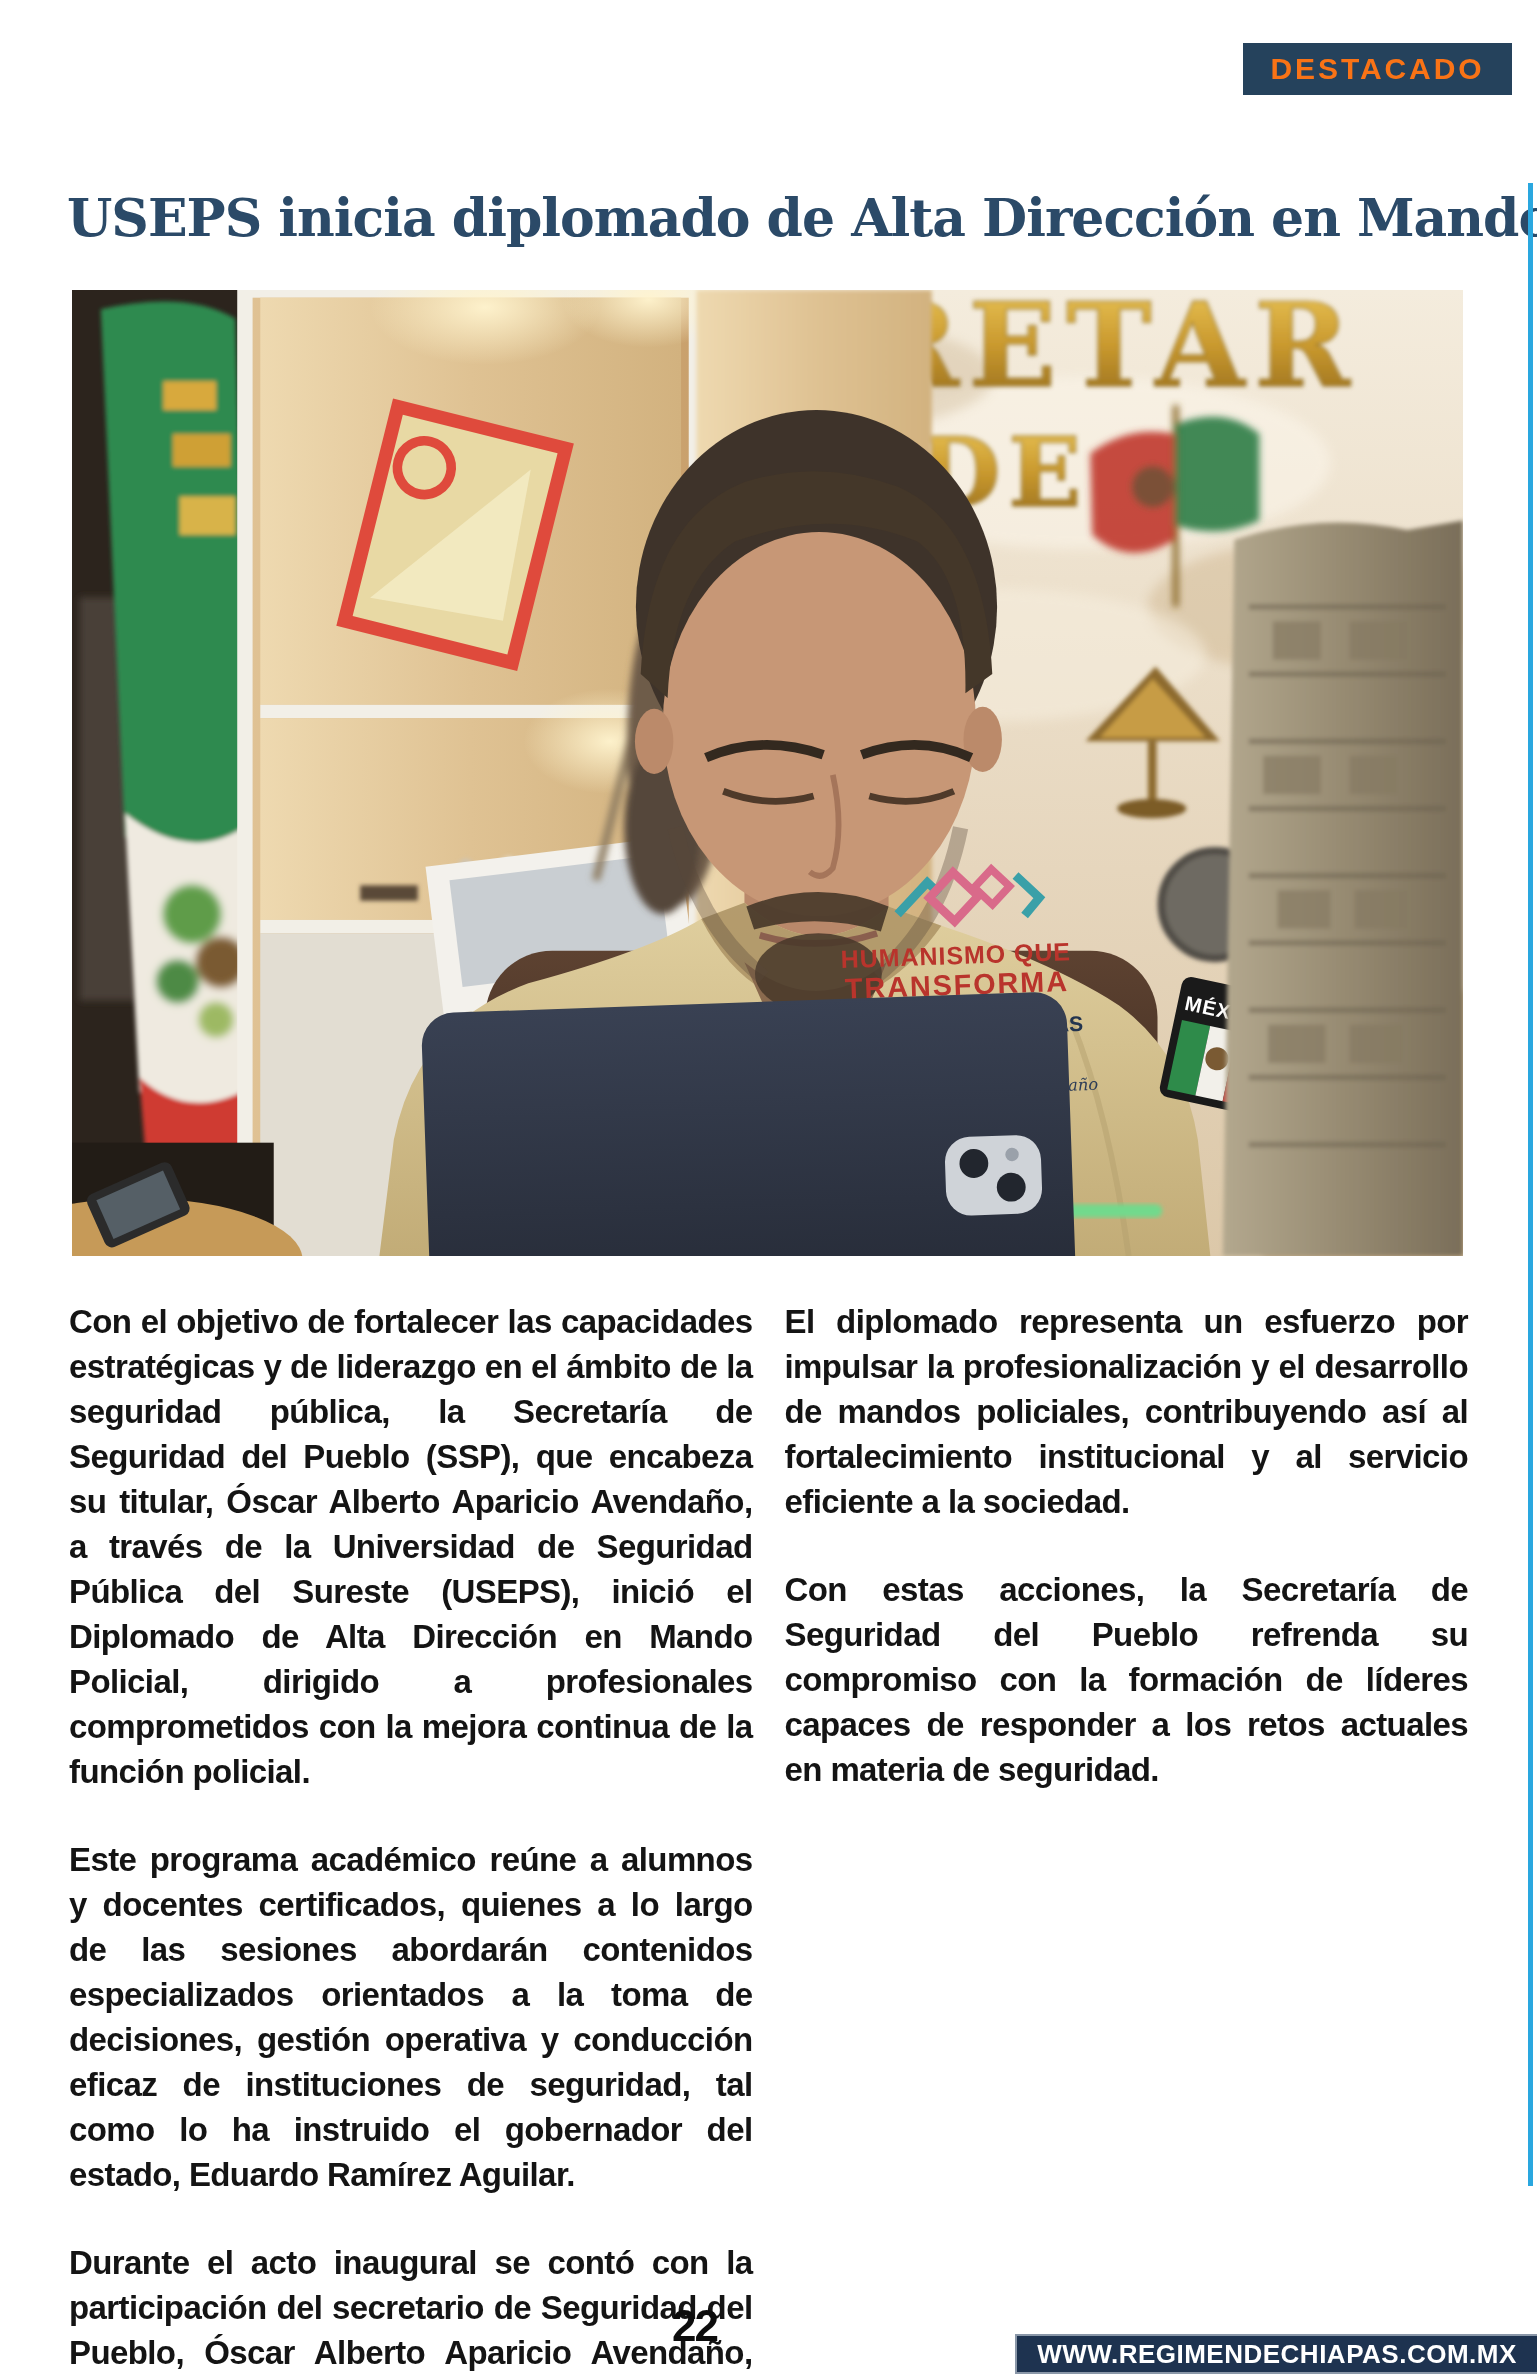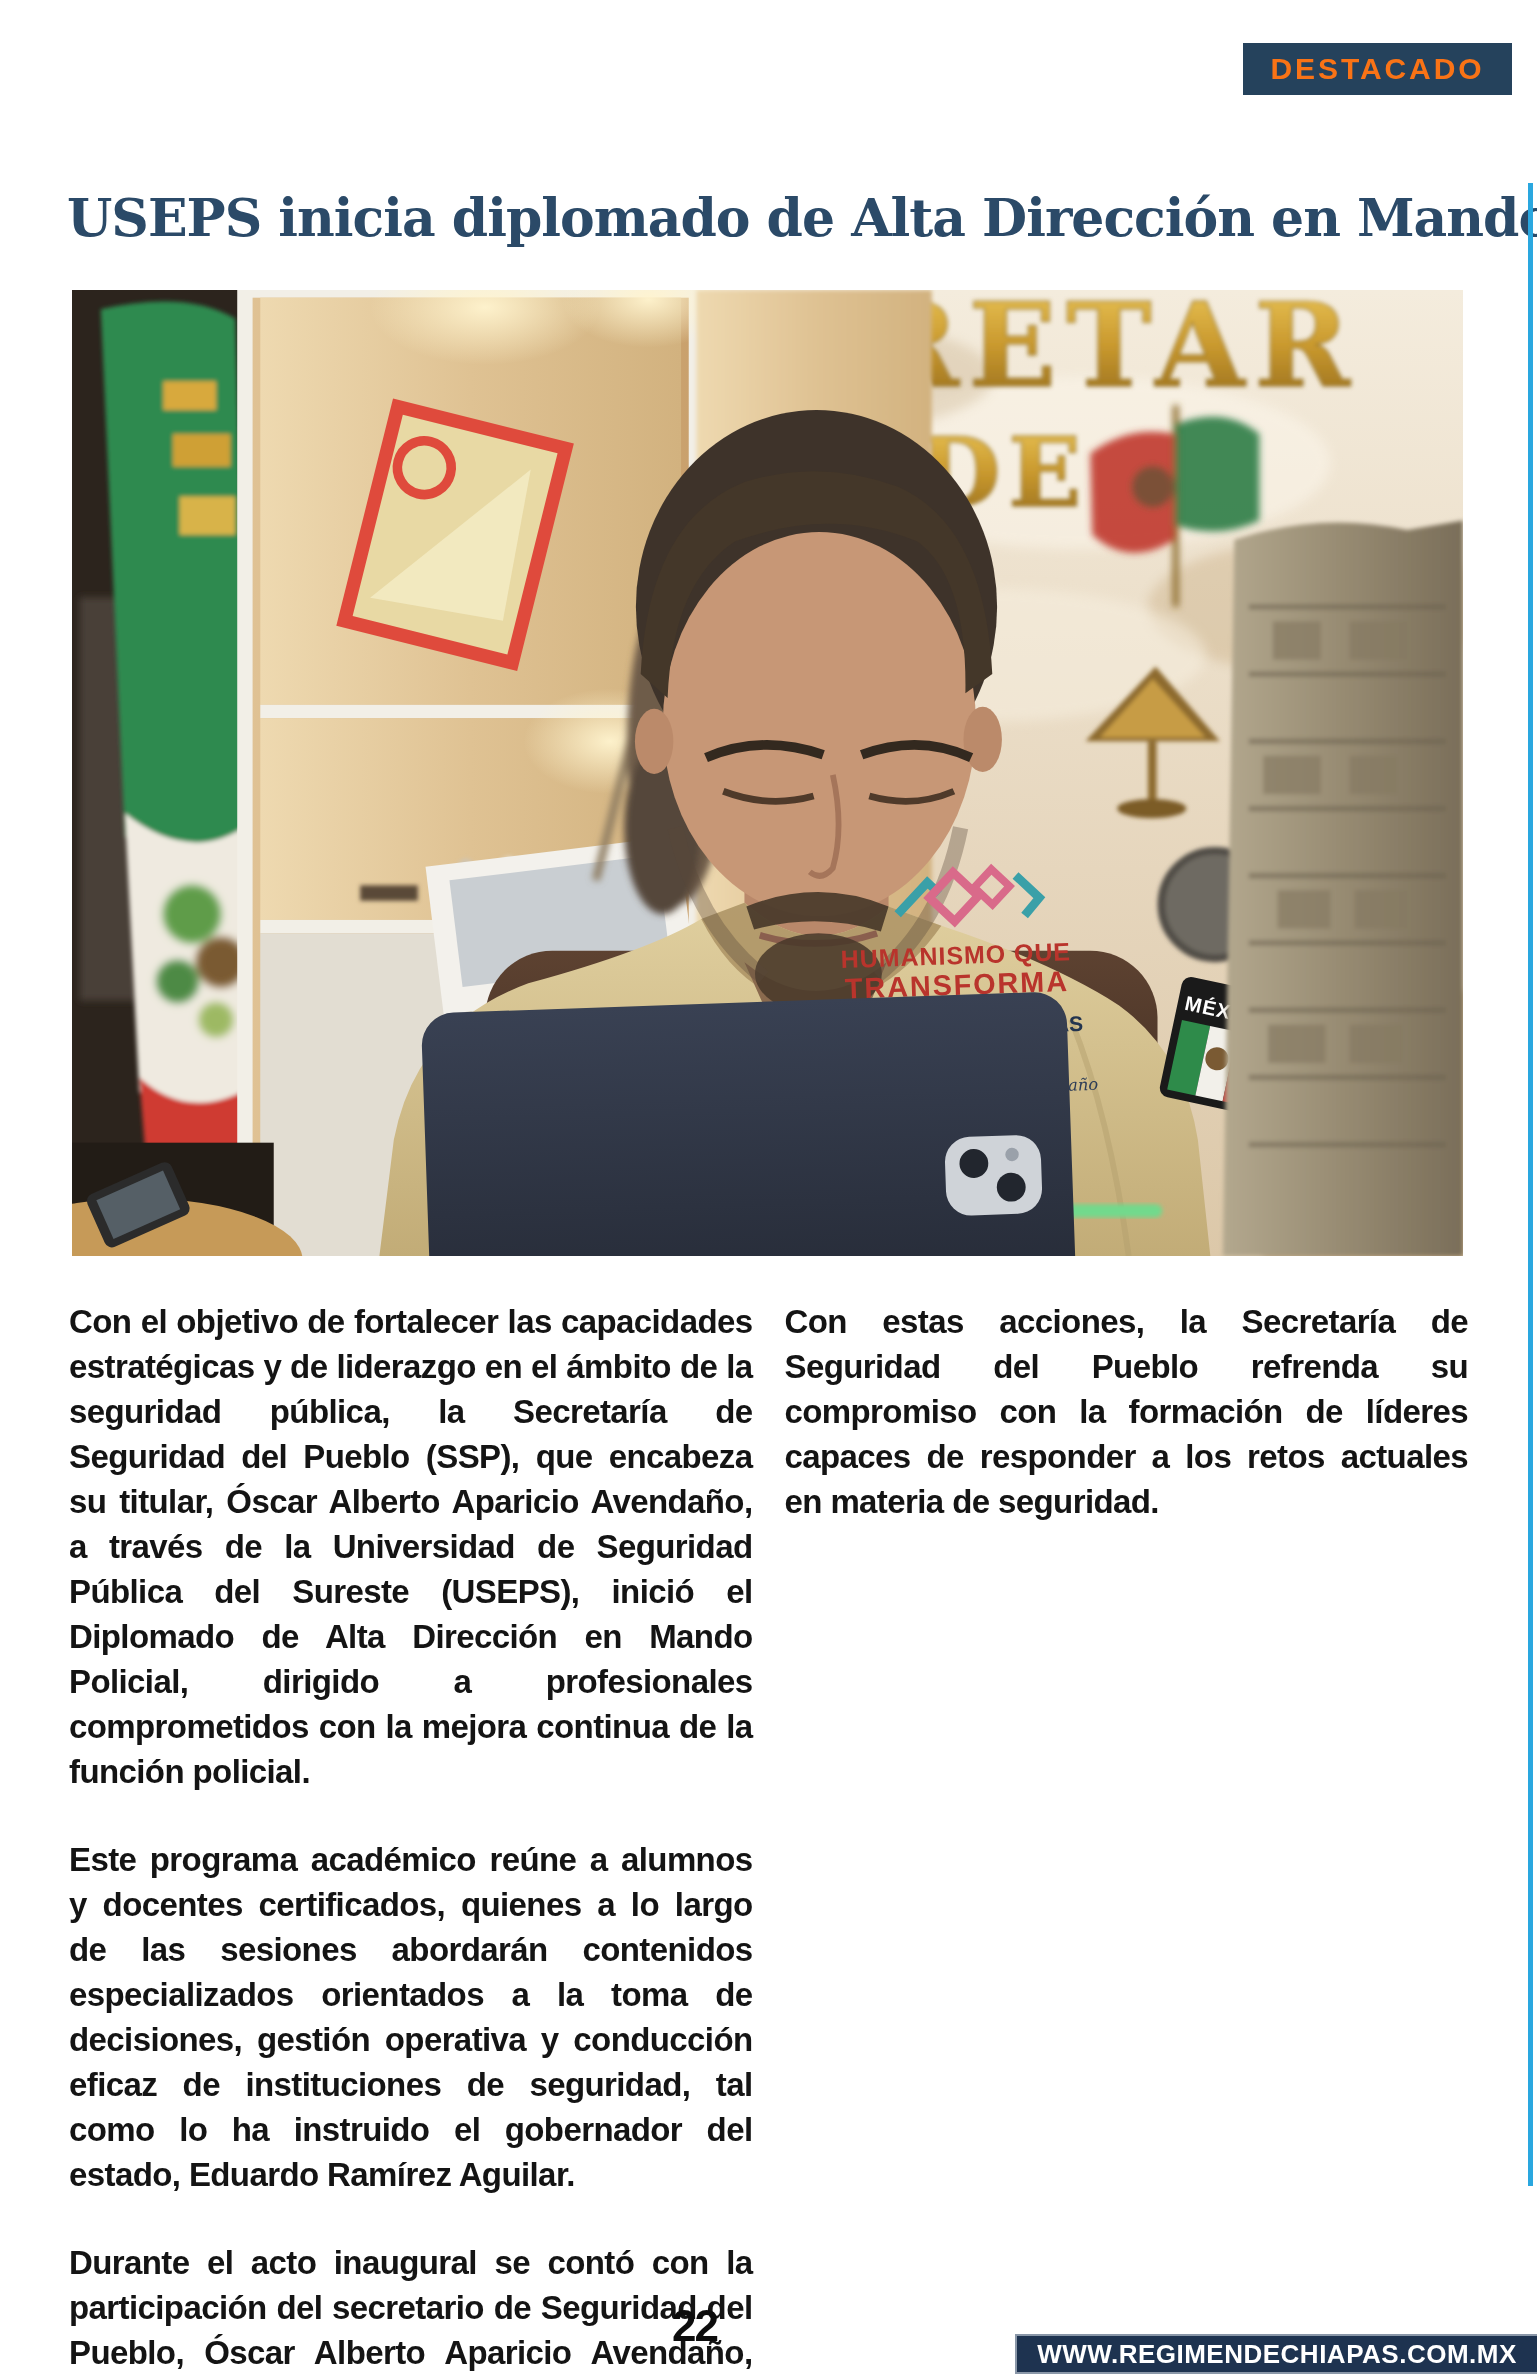--- a/index.html
+++ b/index.html
@@ -306,20 +306,21 @@
     </svg>
   </div>
 
   <div class="article">
     <div class="col">
       <p>Con el objetivo de fortalecer las capacidades estratégicas y de liderazgo en el ámbito de la seguridad pública, la Secretaría de Seguridad del Pueblo (SSP), que encabeza su titular, Óscar Alberto Aparicio Avendaño, a través de la Universidad de Seguridad Pública del Sureste (USEPS), inició el Diplomado de Alta Dirección en Mando Policial, dirigido a profesionales comprometidos con la mejora continua de la función policial.</p>
       <p>Este programa académico reúne a alumnos y docentes certificados, quienes a lo largo de las sesiones abordarán contenidos especializados orientados a la toma de decisiones, gestión operativa y conducción eficaz de instituciones de seguridad, tal como lo ha instruido el gobernador del estado, Eduardo Ramírez Aguilar.</p>
       <p>Durante el acto inaugural se contó con la participación del secretario de Seguridad del Pueblo, Óscar Alberto Aparicio Avendaño, así</p>
     </div>
     <div class="col">
+      <p>El diplomado representa un esfuerzo por impulsar la profesionalización y el desarrollo de mandos policiales, contribuyendo así al fortalecimiento institucional y al servicio eficiente a la sociedad.</p>
       <p>Con estas acciones, la Secretaría de Seguridad del Pueblo refrenda su compromiso con la formación de líderes capaces de responder a los retos actuales en materia de seguridad.</p>
     </div>
   </div>
 
   <div class="pagenum">22</div>
 
   <div class="footerbar">
     <span>WWW.REGIMENDECHIAPAS.COM.MX</span>
   </div>
 

